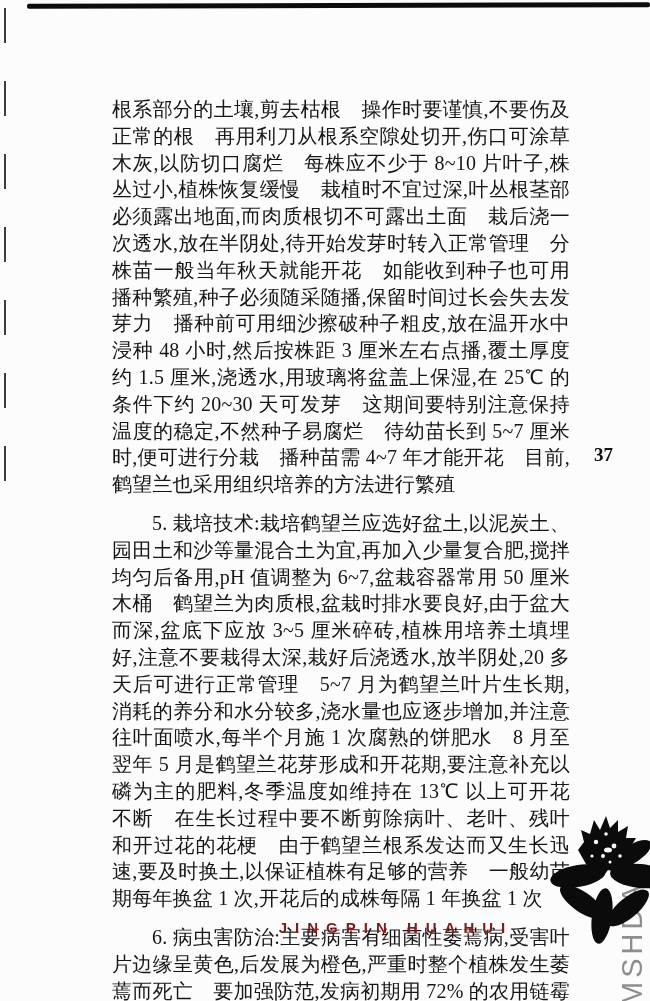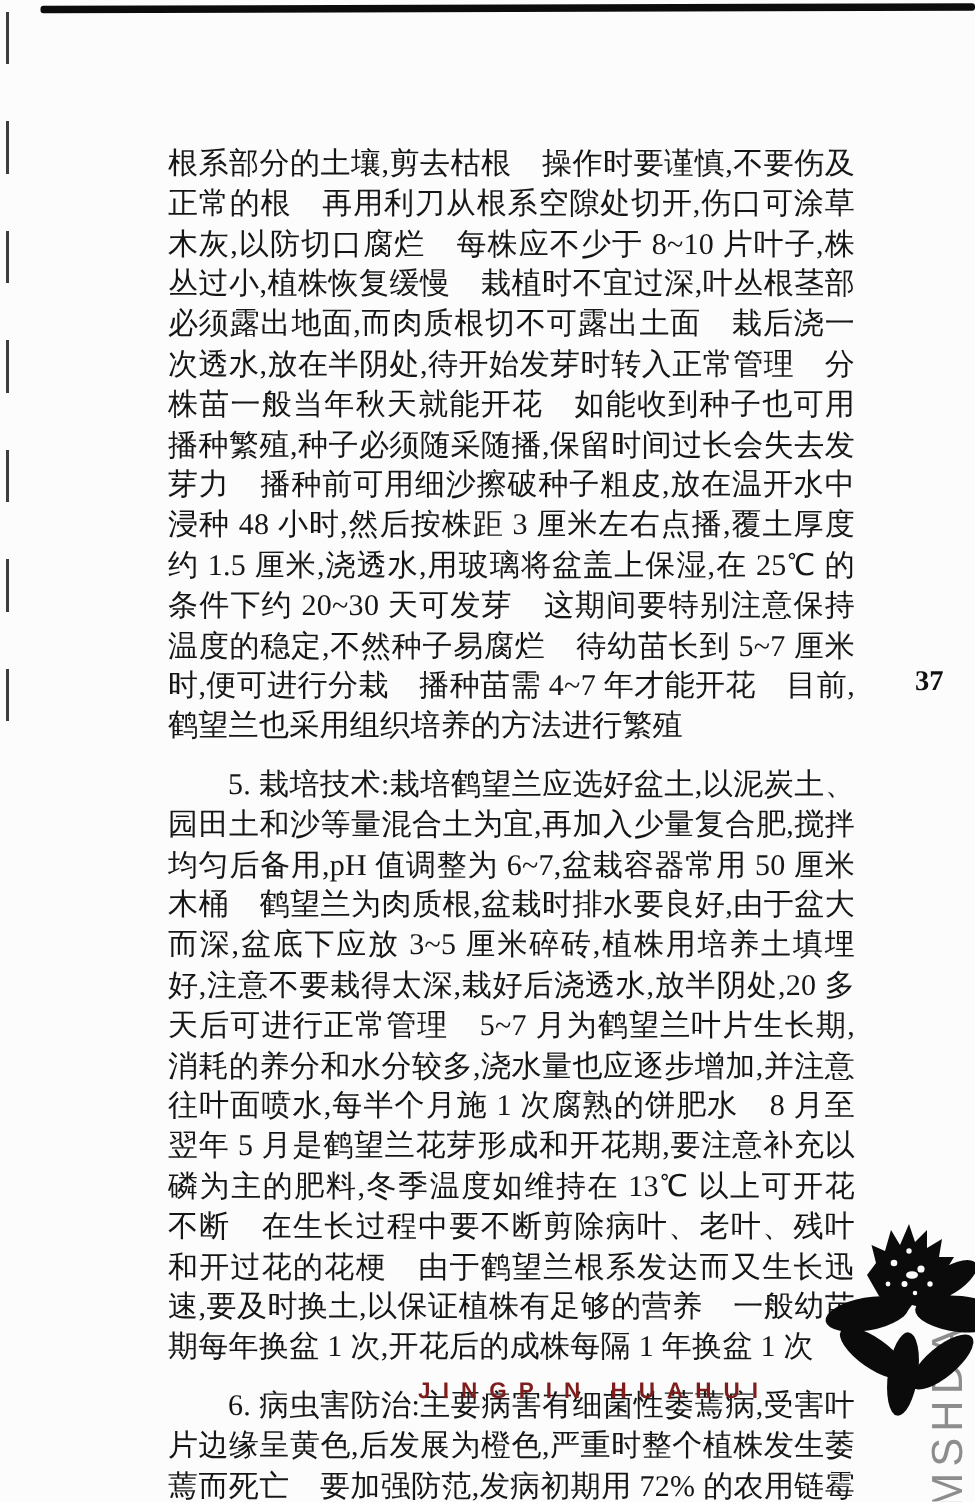--- a/index.html
+++ b/index.html
@@ -35,21 +35,21 @@
     color:#161616;
     font-size:20px;
     line-height:26.8px;
     text-align:justify;
     letter-spacing:0.2px;
   }
   .text-block p { margin:12px; }
   .text-block p.indent { text-indent:2em; }
 
   .page-number {
-    position:absolute; left:610px; top:444px;
+    position:absolute; left:594px; top:444px;
     font-size:19px; font-weight:bold; color:#111;
     font-family:"Liberation Serif", serif;
   }
 
   .footer-title {
     position:absolute; left:396px; top:919px;
     transform:translateX(-50%);
     font-family:"Liberation Sans", sans-serif;
     font-size:15px; font-weight:700;
     letter-spacing:8px;

